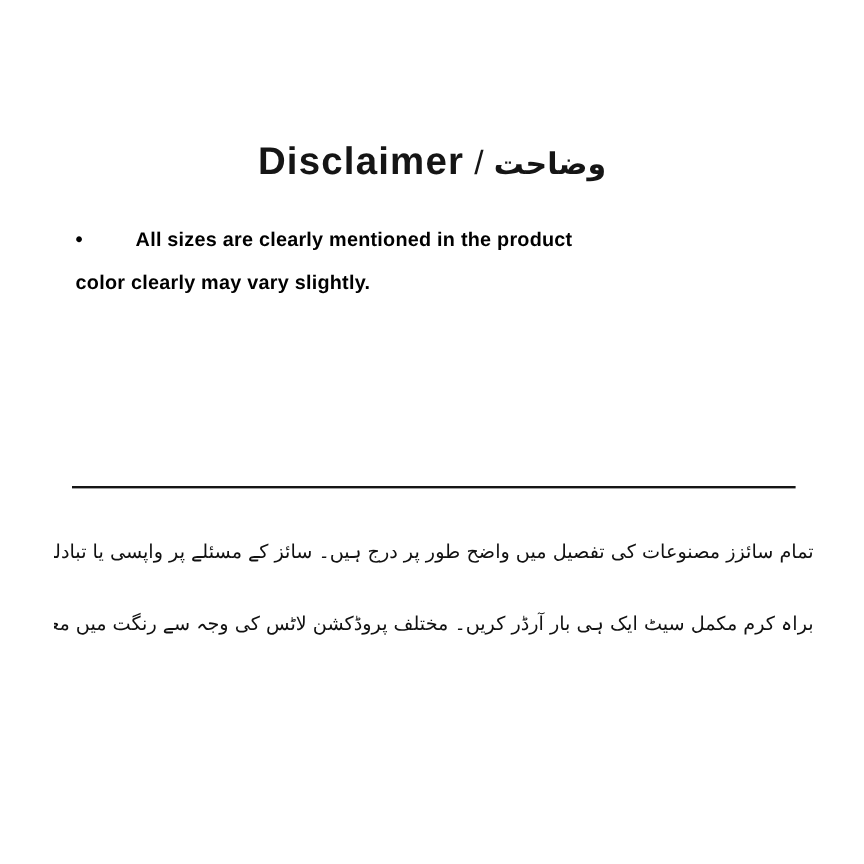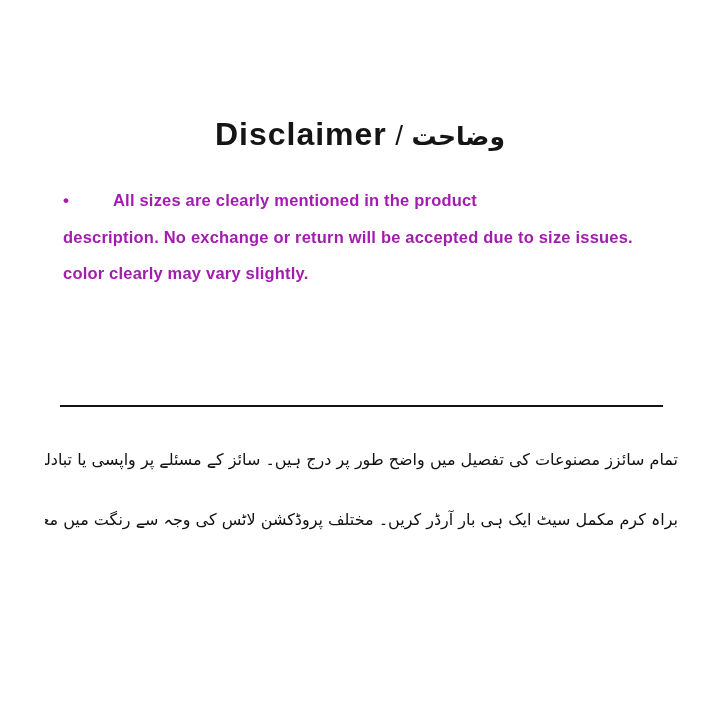--- a/index.html
+++ b/index.html
@@ -36,21 +36,21 @@
     font-size: 25px;
     font-weight: 600;
     font-family: "DejaVu Sans", sans-serif;
   }
   
   .bullets {
     position: absolute;
     top: 182px;
     left: 63px;
     right: 40px;
-    color: #a21caf;
+    color: #000000;
     font-size: 16.5px;
     font-weight: 600;
     letter-spacing: 0.2px;
   }
   .line {
     line-height: 36px;
     white-space: nowrap;
   }
   .line .bullet {
     display: inline-block;
@@ -95,23 +95,20 @@
     <span class="en">Disclaimer</span>
     <span class="sep">/</span>
     <span class="ur">وضاحت</span>
   </div>
 
   <div class="bullets">
     <div class="line">
       <span class="bullet">•</span><span>All sizes are clearly mentioned in the product</span>
     </div>
     <div class="line">
-      <span>description. No exchange or return will be accepted due to size issues.</span>
-    </div>
-    <div class="line">
       <span>color clearly may vary slightly.</span>
     </div>
   </div>
 
   <div class="divider"></div>
 
   <div class="urdu">
     <p>تمام سائزز مصنوعات کی تفصیل میں واضح طور پر درج ہیں۔ سائز کے مسئلے پر واپسی یا تبادلہ ممکن نہیں ہو گا۔</p>
     <p>براہ کرم مکمل سیٹ ایک ہی بار آرڈر کریں۔ مختلف پروڈکشن لاٹس کی وجہ سے رنگت میں معمولی فرق ہو سکتا ہے۔</p>
   </div>

